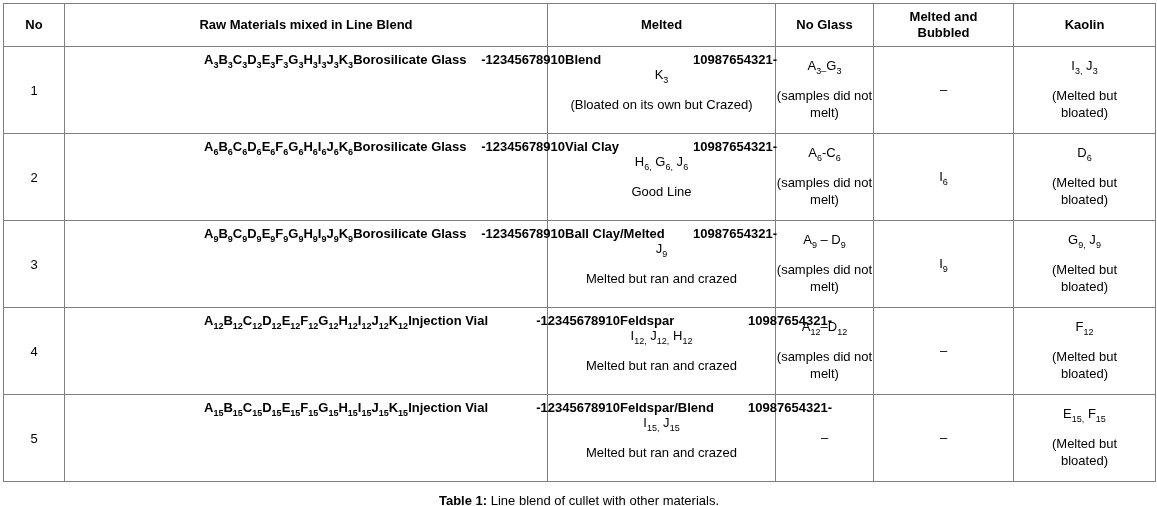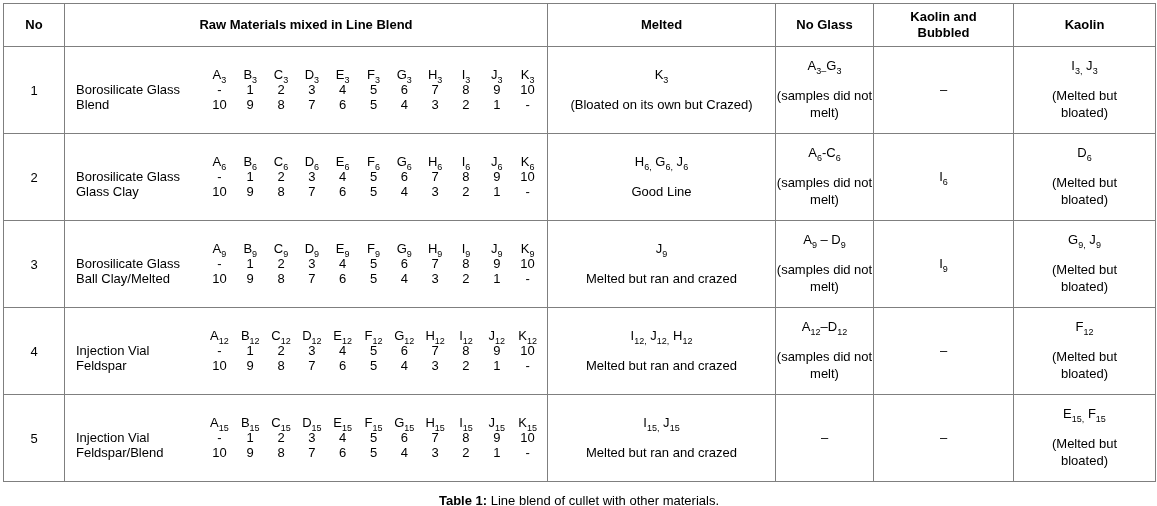--- a/index.html
+++ b/index.html
@@ -16,21 +16,21 @@
     border:1px solid #7f7f7f;padding:0;vertical-align:middle;
   }
   .blend-table th{
     font-size:13px;font-weight:bold;text-align:center;height:42px;line-height:1.25;
   }
   .th-wrap{display:inline-block;max-width:104px;}
   tbody tr{height:85px;}
   td.col-no{text-align:center;}
   td.col-raw{padding:5px 4px 7px 11px;}
   .blend-grid{
-    display:flex;flex-direction:column;justify-content:center;height:74px;
+    display:flex;flex-direction:row;justify-content:space-between;height:74px;font-weight:bold;
   }
   .blend-line{
     display:grid;grid-template-columns:128px repeat(11,1fr);align-items:baseline;
   }
   .mat-label{text-align:left;white-space:nowrap;}
   .num{text-align:center;}
   td.result-cell{text-align:center;}
   .result-line{margin:0 auto;line-height:1.3;}
   .result-line + .result-line{margin-top:13px;}
   td.col-nomelt .result-line,td.col-bloated .result-line{max-width:96px;}
@@ -52,21 +52,21 @@
       <col style="width:98px">
         <col style="width:140px">
         <col style="width:142px">
     </colgroup>
     <thead>
       <tr>
         <th><span>No</span></th>
         <th><span>Raw Materials mixed in Line Blend</span></th>
         <th><span>Melted</span></th>
         <th><span>No Glass</span></th>
-        <th><span class="th-wrap">Kaolin and Bubbled</span></th>
+        <th><span class="th-wrap">Melted and Bubbled</span></th>
         <th><span>Kaolin</span></th>
       </tr>
     </thead>
     <tbody>
   <tr>
     <td class="col-no">
       <span>1</span>
     </td>
     <td class="col-raw">
       <div class="blend-grid">
@@ -159,21 +159,21 @@
                 <span class="num">3</span>
                 <span class="num">4</span>
                 <span class="num">5</span>
                 <span class="num">6</span>
                 <span class="num">7</span>
                 <span class="num">8</span>
                 <span class="num">9</span>
                 <span class="num">10</span>
               </div>
         <div class="blend-line">
-          <span class="mat-label">Glass Clay</span>
+          <span class="mat-label">Vial Clay</span>
         <span class="num">10</span>
                 <span class="num">9</span>
                 <span class="num">8</span>
                 <span class="num">7</span>
                 <span class="num">6</span>
                 <span class="num">5</span>
                 <span class="num">4</span>
                 <span class="num">3</span>
                 <span class="num">2</span>
                 <span class="num">1</span>

